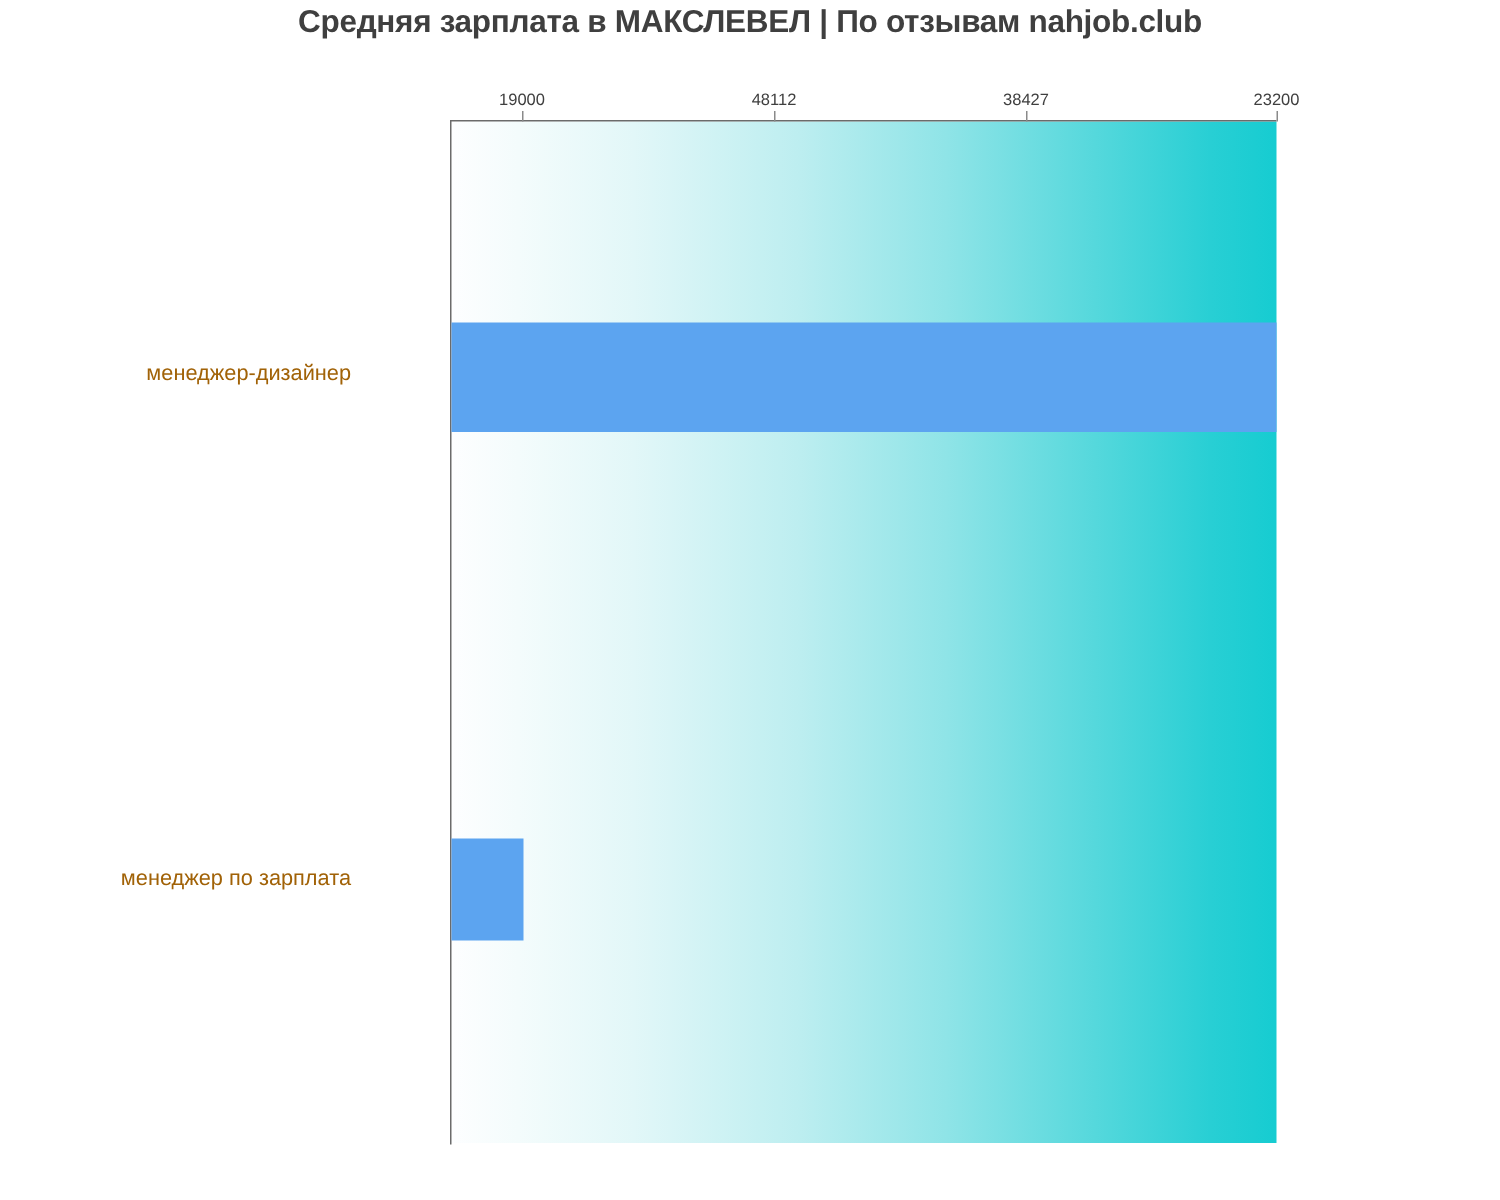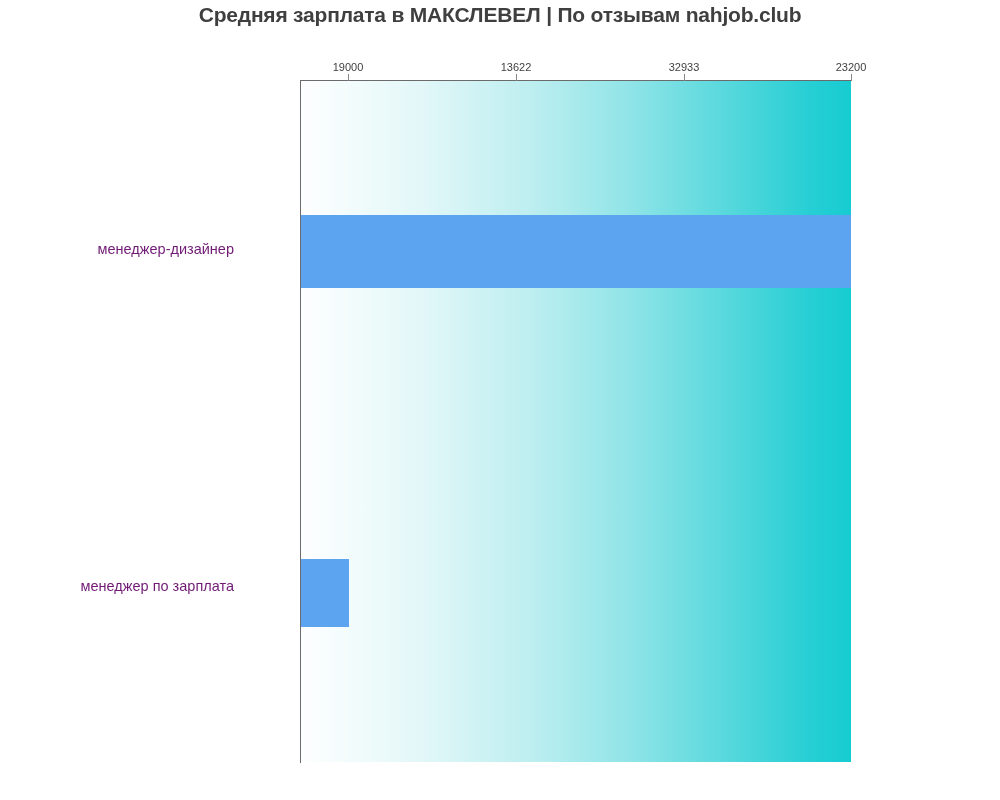--- a/index.html
+++ b/index.html
@@ -85,21 +85,21 @@
   .bar {
     position: absolute;
     background: #5ca4f0;
   }
 
   
   .cat-label {
     position: absolute;
     right: 710px;
     font-size: 14.5px;
-    color: #701a75;
+    color: #a16207;
     white-space: nowrap;
     transform: translateY(-50%);
   }
 </style>
 </head>
 <body>
 
 <div id="chart-root">
 
   <div id="chart-title">Средняя зарплата в МАКСЛЕВЕЛ | По отзывам nahjob.club</div>
@@ -107,22 +107,22 @@
   <div id="plot-area"></div>
   <div id="plot-border-left"></div>
   <div id="plot-border-top"></div>
 
   <div class="tick-mark" style="left:348px"></div>
   <div class="tick-mark" style="left:516px"></div>
   <div class="tick-mark" style="left:684px"></div>
   <div class="tick-mark" style="left:851px"></div>
 
   <div class="tick-label" style="left:348px">19000</div>
-  <div class="tick-label" style="left:516px">13622</div>
-  <div class="tick-label" style="left:684px">32933</div>
+  <div class="tick-label" style="left:516px">48112</div>
+  <div class="tick-label" style="left:684px">38427</div>
   <div class="tick-label" style="left:851px">23200</div>
 
   <div class="bar" id="bar-0" style="left:301px; top:215px; height:73px; width:550px"></div>
   <div class="bar" id="bar-1" style="left:301px; top:559px; height:68px; width:48px"></div>
 
   <div class="cat-label" style="top:249px">менеджер-дизайнер</div>
   <div class="cat-label" style="top:586px">менеджер по зарплата</div>
 
 </div>
 

